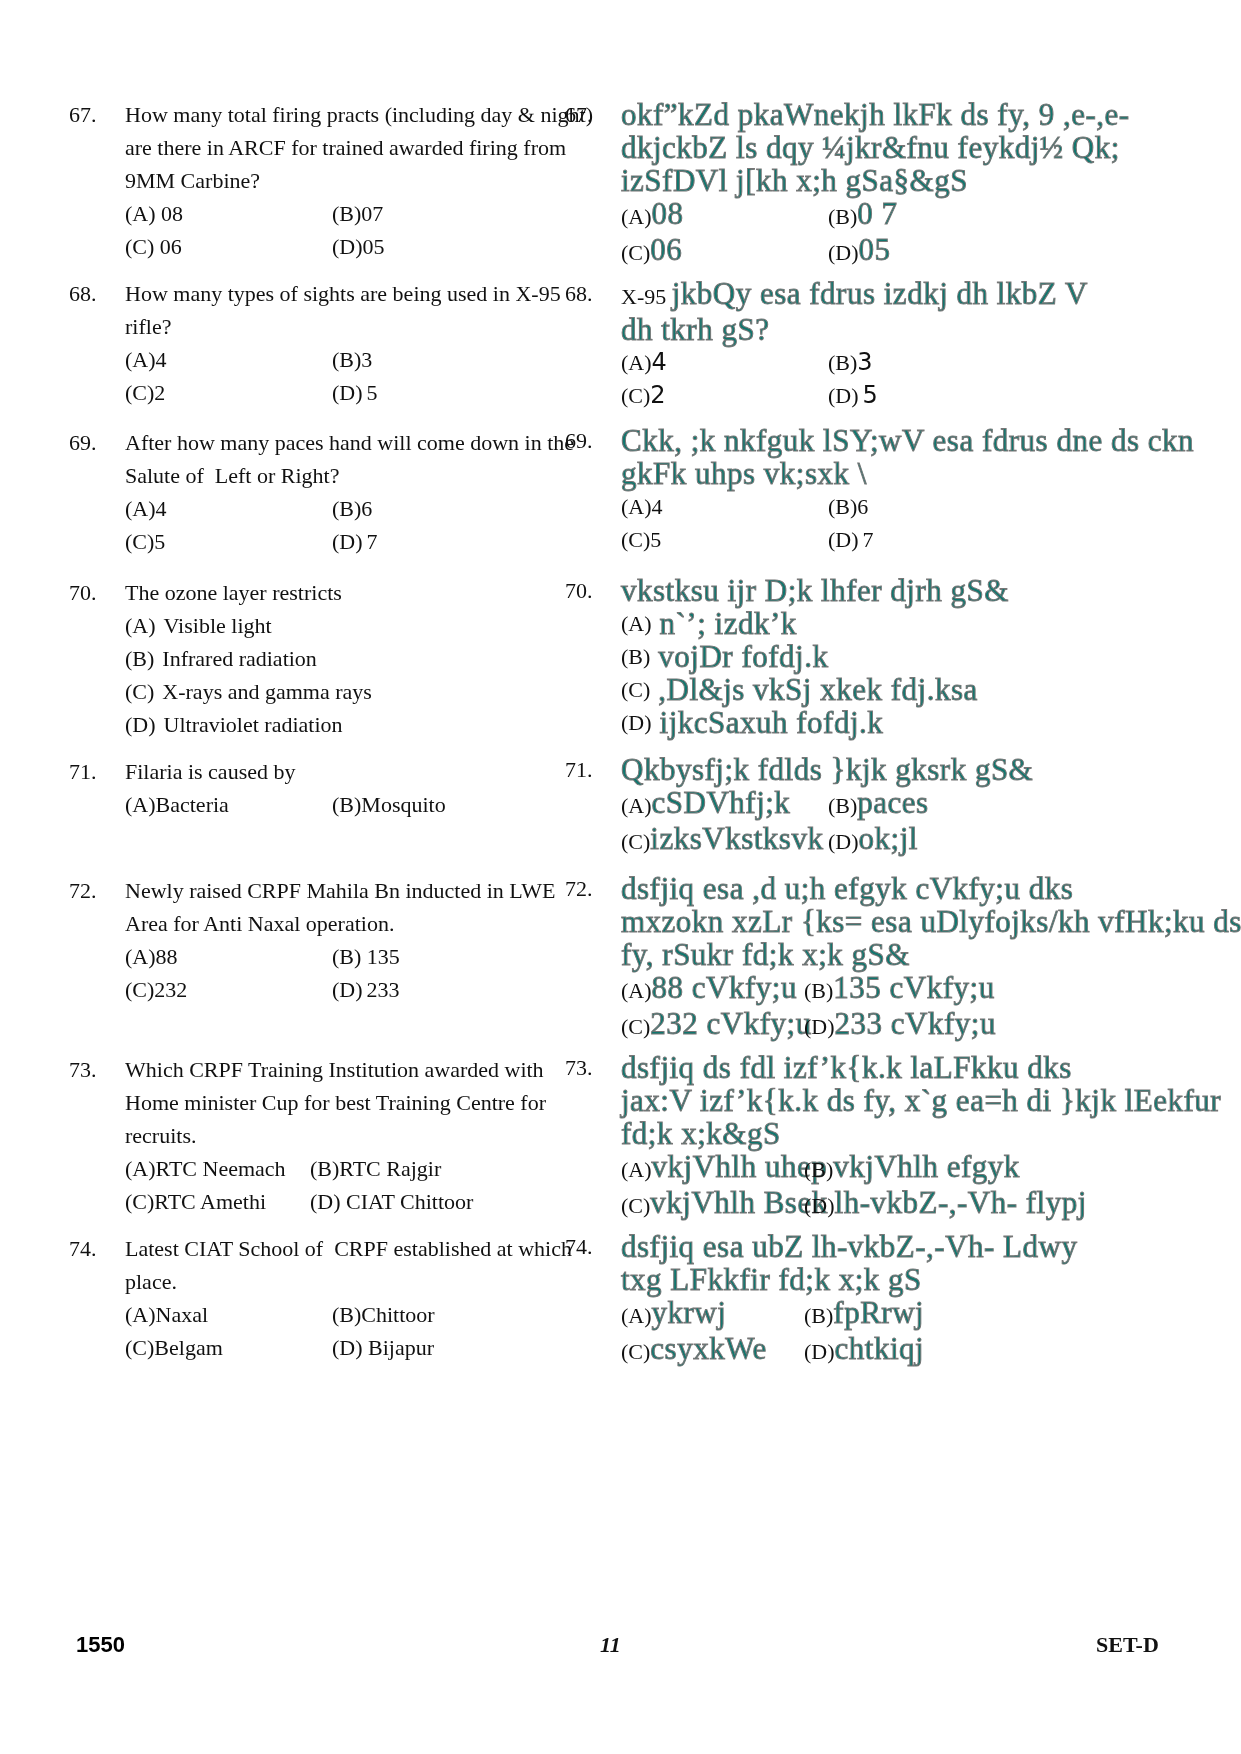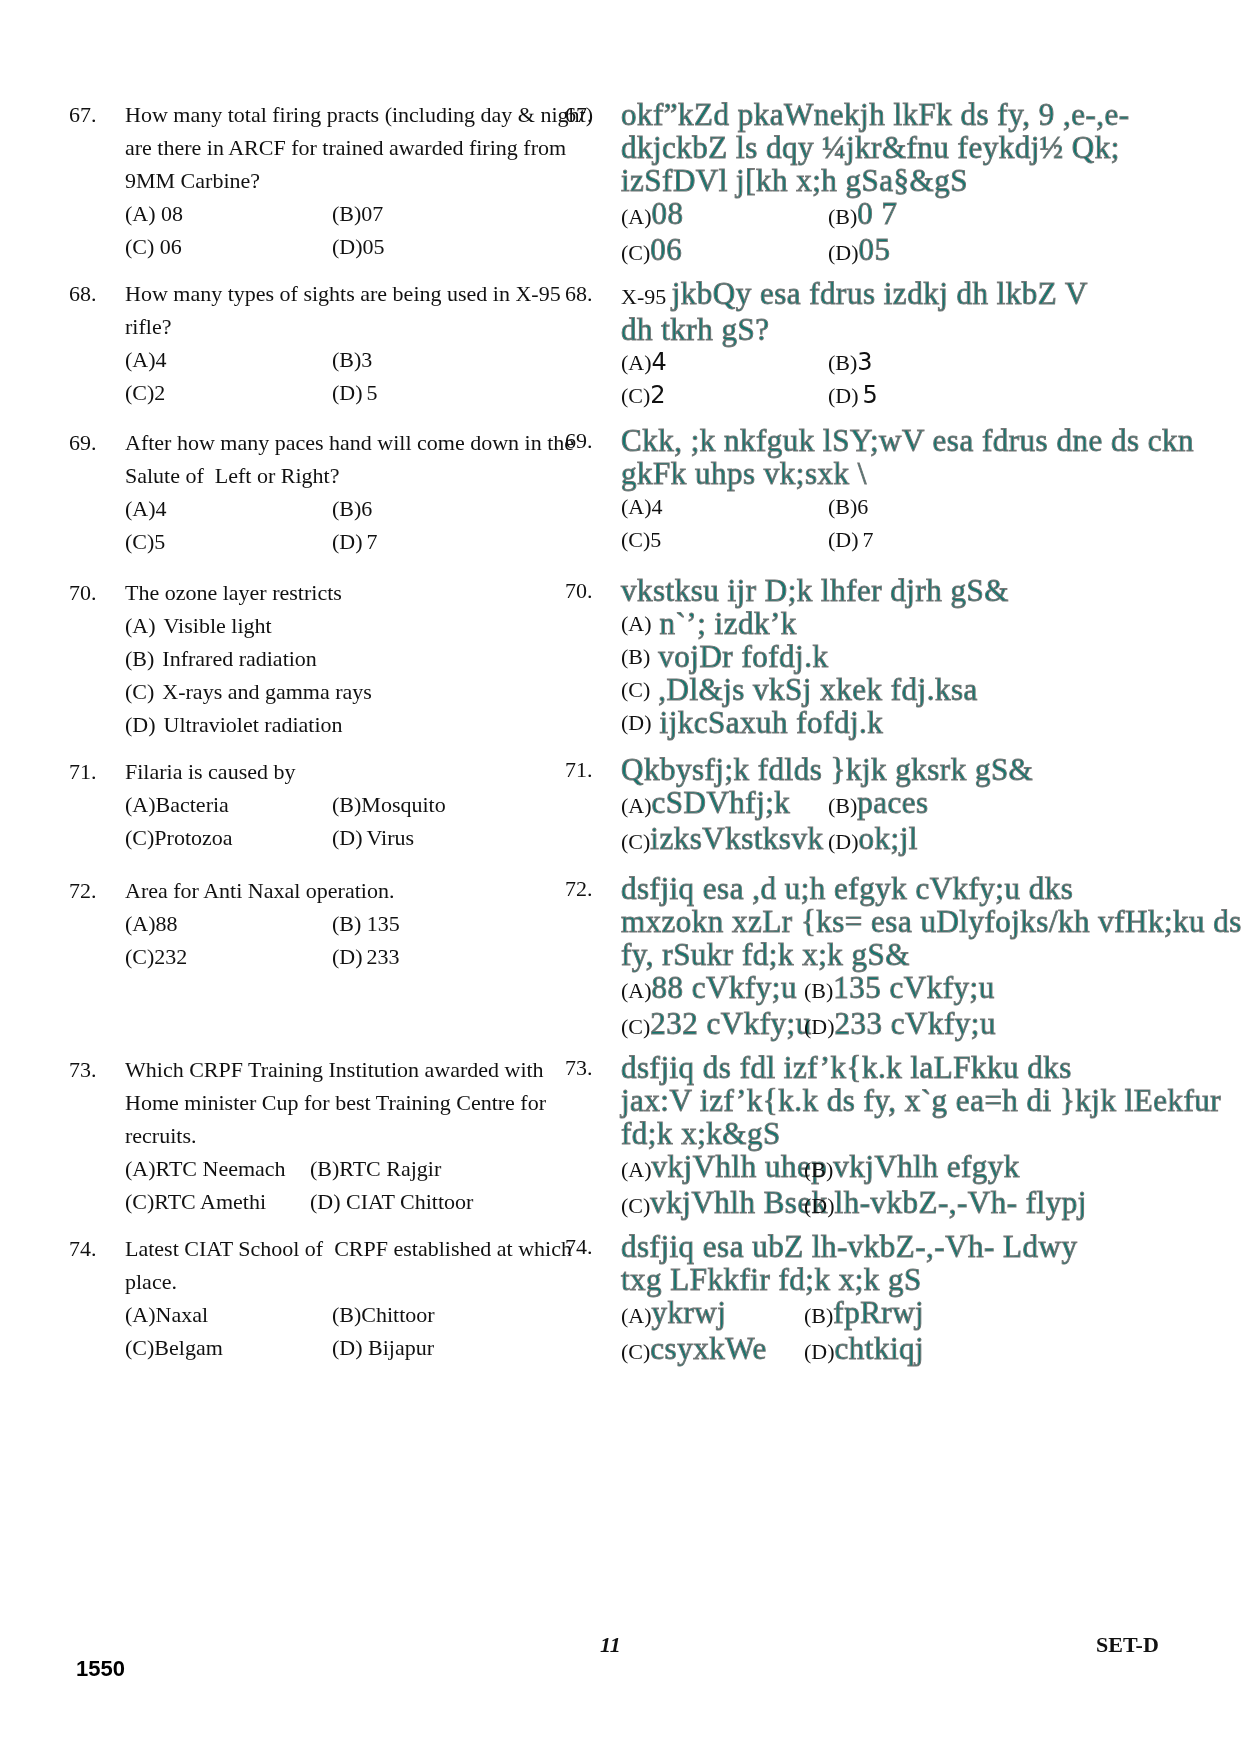--- a/index.html
+++ b/index.html
@@ -101,30 +101,27 @@
     </div>
 
     <div class="q serif" style="left:69px; top:755px; width:500px;">
       <div class="qnum">71.</div>
       <div class="qbody">
         <div>Filaria is caused by</div>
         <div class="row2">
           <div class="half"><span class="lbl">(A)</span><span>Bacteria</span></div>
           <div class="half"><span class="lbl">(B)</span><span>Mosquito</span></div>
         </div>
-        <div class="row2">
-          <div class="half"><span class="lbl">(C)</span><span>Protozoa</span></div>
-          <div class="half"><span class="lbl" style="margin-right:4px">(D)</span><span>Virus</span></div>
-        </div>
       </div>
     </div>
 
     <div class="q serif" style="left:69px; top:874px; width:500px;">
       <div class="qnum">72.</div>
       <div class="qbody">
+        <div style="white-space:nowrap">Newly raised CRPF Mahila Bn inducted in LWE</div>
         <div>Area for Anti Naxal operation.</div>
         <div class="row2">
           <div class="half"><span class="lbl">(A)</span><span>88</span></div>
           <div class="half"><span class="lbl">(B)</span> <span>135</span></div>
         </div>
         <div class="row2">
           <div class="half"><span class="lbl">(C)</span><span>232</span></div>
           <div class="half"><span class="lbl" style="margin-right:4px">(D)</span><span>233</span></div>
         </div>
       </div>
@@ -297,16 +294,16 @@
           <div class="half"><span class="lbl">(B)</span><span class="hindi">fpRrwj</span></div>
         </div>
         <div class="row2">
           <div class="half" style="width:183px"><span class="lbl">(C)</span><span class="hindi">csyxkWe</span></div>
           <div class="half"><span class="lbl">(D)</span><span class="hindi">chtkiqj</span></div>
         </div>
       </div>
     </div>
   </div>
 
-  <div class="footer" style="left:76px; font-family:'Liberation Sans', sans-serif;margin-top:24px;">1550</div>
+  <div class="footer" style="left:76px; font-family:'Liberation Sans', sans-serif;">1550</div>
   <div class="footer serif" style="left:600px; font-style:italic;">11</div>
   <div class="footer serif" style="left:1096px;">SET-D</div>
 </div>
 
 </body></html>

